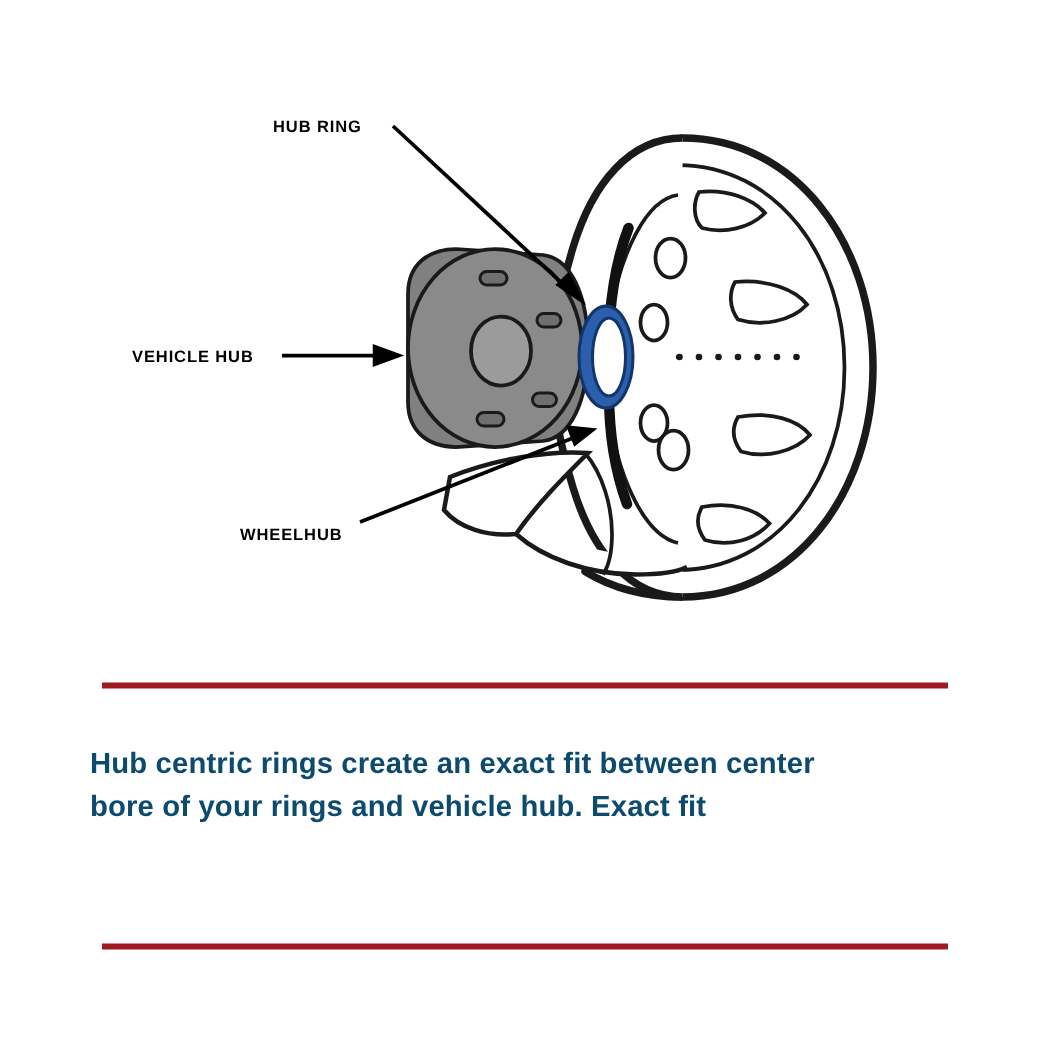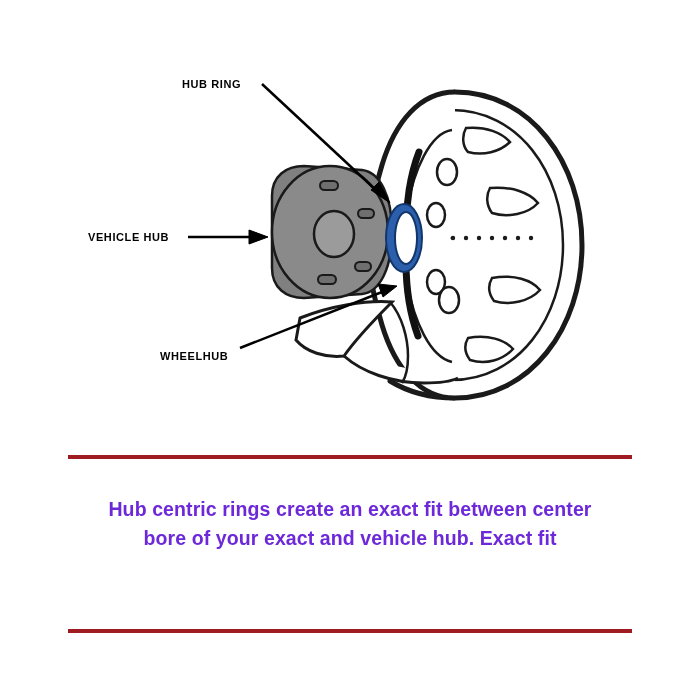--- a/index.html
+++ b/index.html
@@ -40,26 +40,26 @@
     height: 4px;
     background: #9e1b22;
   }
   #divider-top { top: 455px; }
   #divider-bottom { top: 629px; }
   #caption {
     position: absolute;
     left: 60px;
     top: 495px;
     width: 580px;
-    text-align: center;
+    text-align: left;
     font-family: "Liberation Sans", sans-serif;
     font-weight: bold;
     font-size: 19.5px;
     line-height: 29px;
-    color: #6d28d9;
+    color: #0c4a6e;
     letter-spacing: 0.1px;
   }
 </style>
 </head>
 <body>
 
 <div id="page">
 
   <svg id="diagram" viewBox="0 0 700 450">
 
@@ -163,18 +163,18 @@
 
     <text class="label-text" x="182" y="88">HUB RING</text>
     <text class="label-text" x="88" y="241">VEHICLE HUB</text>
     <text class="label-text" x="160" y="360">WHEELHUB</text>
   </svg>
 
   <div id="divider-top"></div>
 
   <div id="caption">
     <span>Hub centric rings create an exact fit between center</span><br>
-    <span>bore of your exact and vehicle hub.  Exact fit</span><br>
+    <span>bore of your rings and vehicle hub.  Exact fit</span><br>
   </div>
 
   <div id="divider-bottom"></div>
 
 </div>
 
 </body></html>

